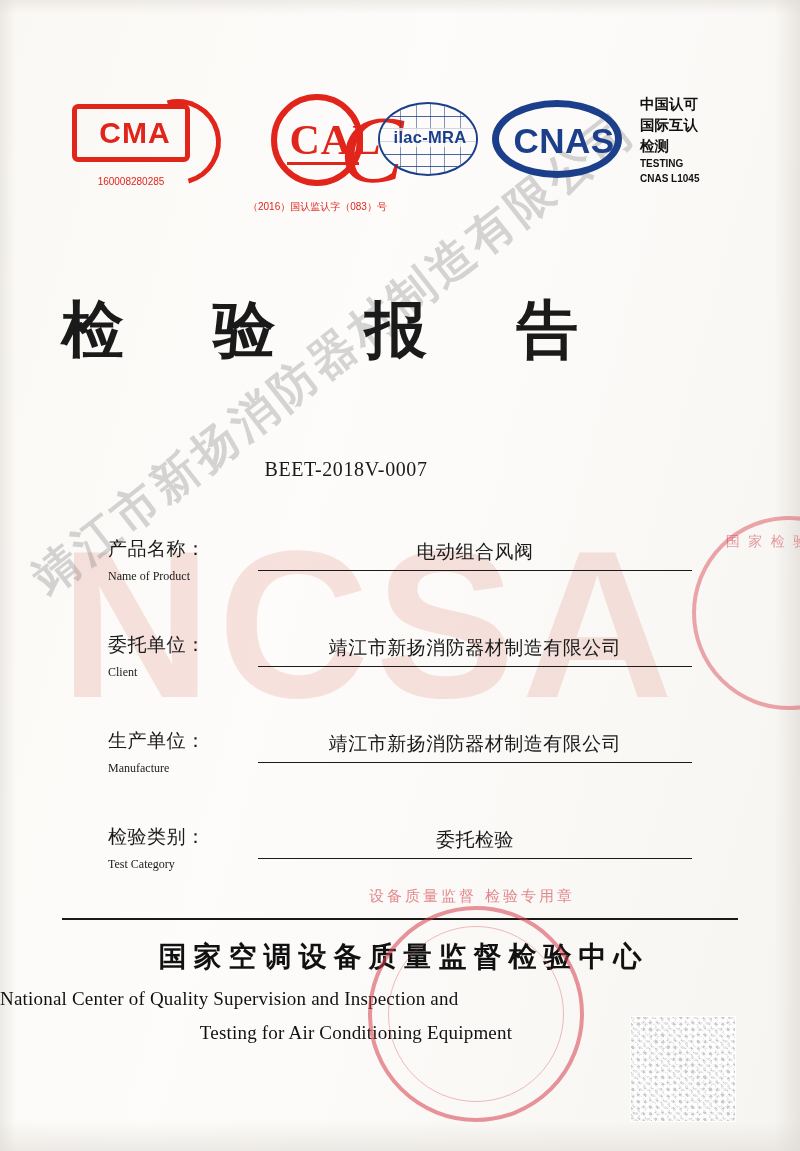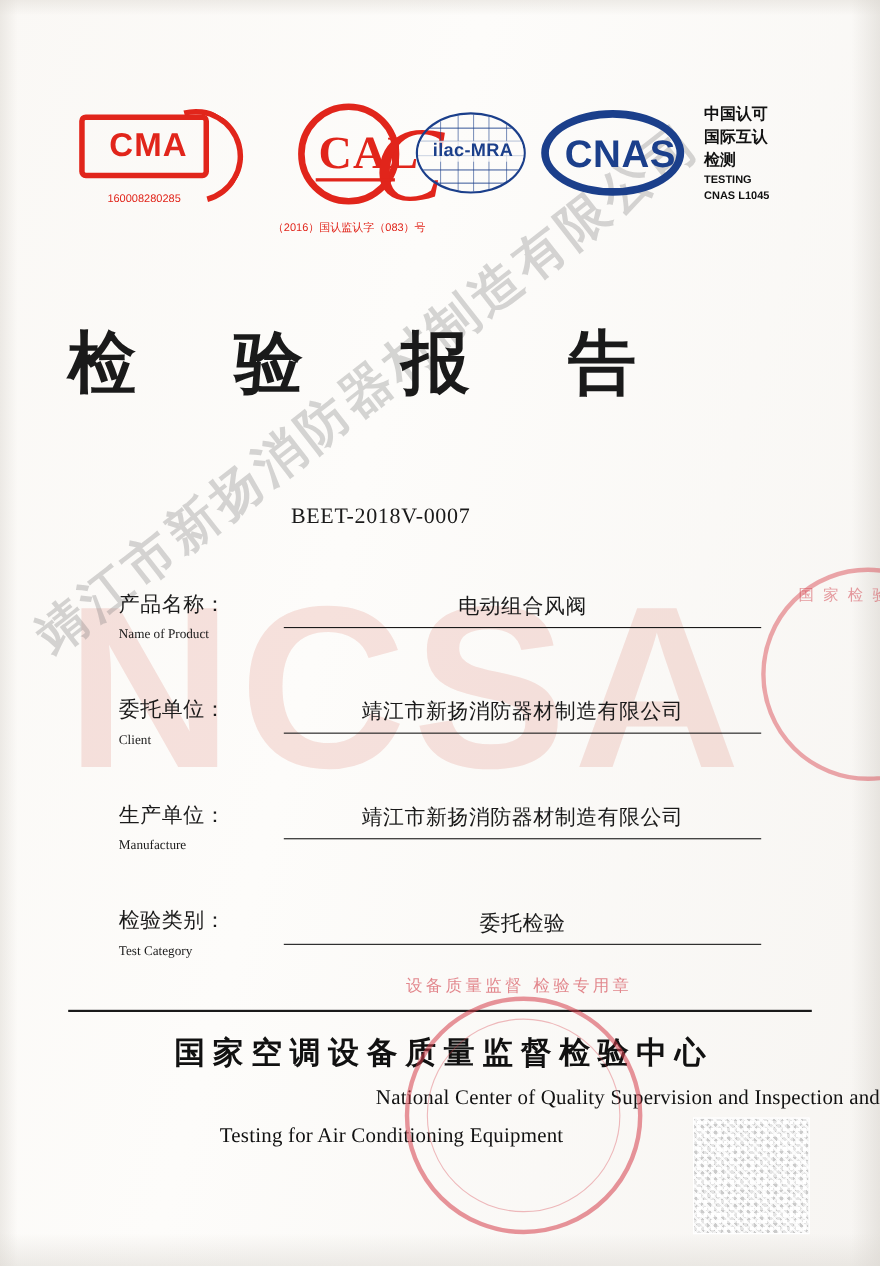--- a/index.html
+++ b/index.html
@@ -327,21 +327,21 @@
     font-weight: 700;
     font-size: 28px;
     letter-spacing: 7px;
     text-indent: 7px;
     color: #111;
   }
   .footer-en1 {
     position: absolute;
     left: 0; top: 988px;
     width: 800px;
-    text-align: right;
+    text-align: left;
     font-family: "Liberation Serif", serif;
     font-size: 19px;
     color: #111;
     letter-spacing: .2px;
   }
   .footer-en2 {
     position: absolute;
     left: 0; top: 1022px;
     width: 712px;
     text-align: center;

